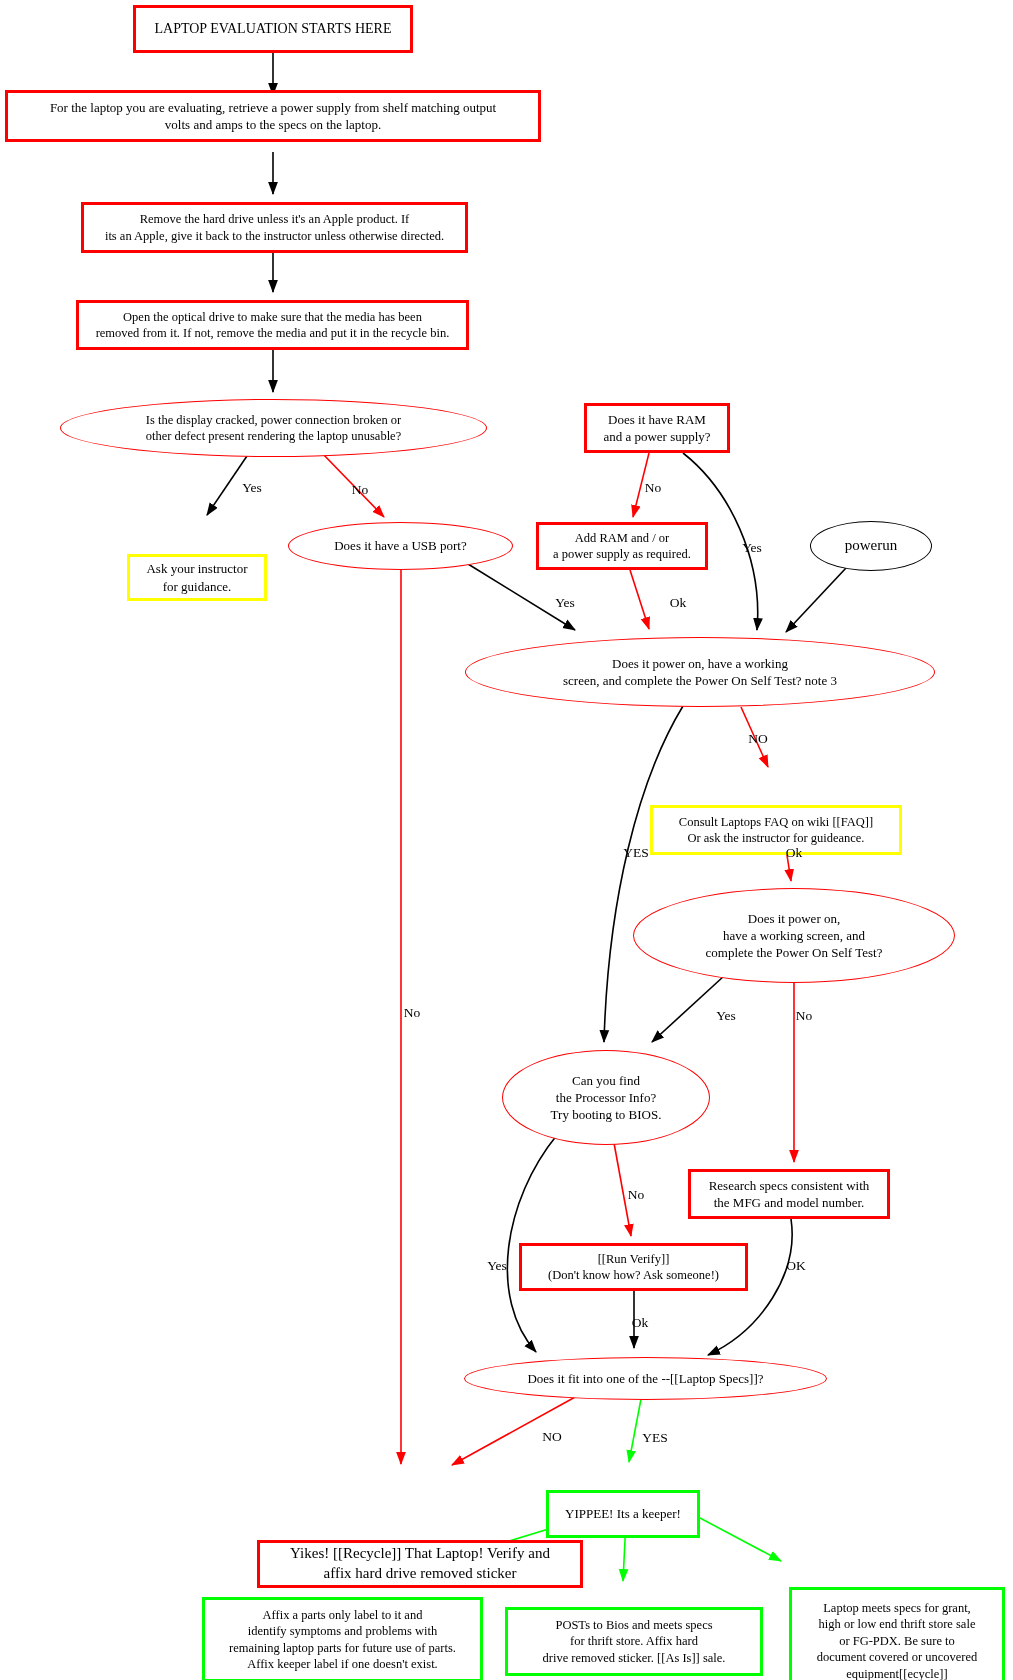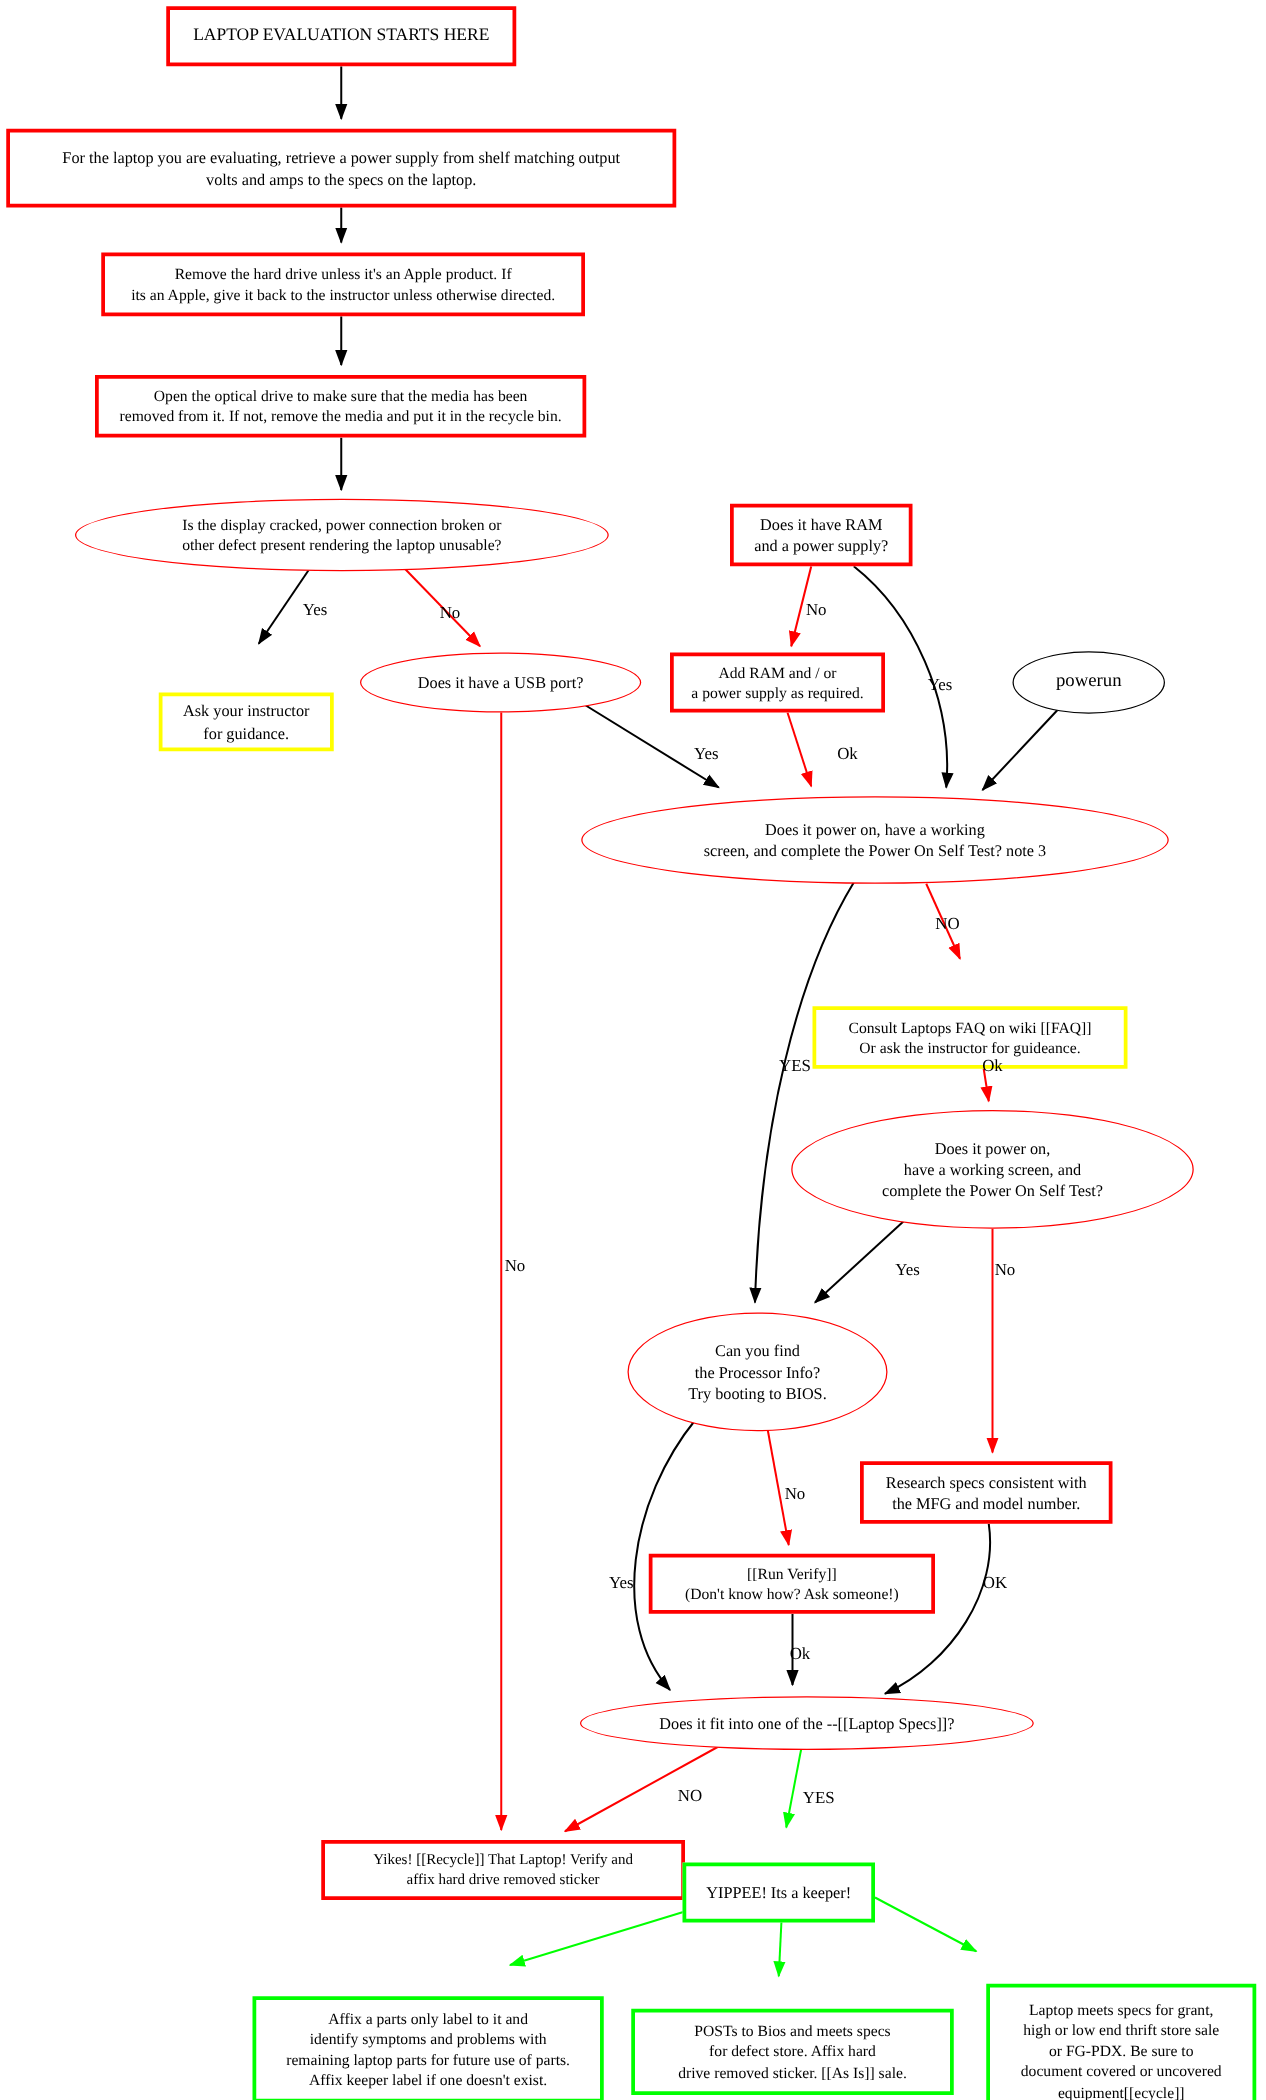--- a/index.html
+++ b/index.html
@@ -63,21 +63,21 @@
     <path class="edge red" marker-end="url(#mr)" d="M401,570 L401,1464"></path>
     <path class="edge red" marker-end="url(#mr)" d="M577,1396 L452,1465"></path>
     <path class="edge grn" marker-end="url(#mg)" d="M641,1399 L629,1462"></path>
     <path class="edge grn" marker-end="url(#mg)" d="M578,1520 L408,1572"></path>
     <path class="edge grn" marker-end="url(#mg)" d="M626,1520 L623,1581"></path>
     <path class="edge grn" marker-end="url(#mg)" d="M700,1518 L781,1561"></path>
   </svg>
 
   <div class="node box start-label" style="left:133px;top:5px;width:280px;height:48px">LAPTOP EVALUATION STARTS HERE</div>
 
-  <div class="node box" style="left:5px;top:103px;width:536px;height:63px">For the laptop you are evaluating, retrieve a power supply from shelf matching output
+  <div class="node box" style="left:5px;top:90px;width:536px;height:52px">For the laptop you are evaluating, retrieve a power supply from shelf matching output
 volts and amps to the specs on the laptop.</div>
 
   <div class="node box" style="left:81px;top:202px;width:387px;height:51px;font-size:12.5px">Remove the hard drive unless it's an Apple product. If
 its an Apple, give it back to the instructor unless otherwise directed.</div>
 
   <div class="node box" style="left:76px;top:300px;width:393px;height:50px;font-size:12.5px">Open the optical drive to make sure that the media has been
 removed from it. If not, remove the media and put it in the recycle bin.</div>
 
   <div class="node ellipse" style="left:60px;top:399px;width:427px;height:58px;font-size:12.5px">Is the display cracked, power connection broken or
 other defect present rendering the laptop unusable?</div>
@@ -110,32 +110,32 @@
 Try booting to BIOS.</div>
 
   <div class="node box" style="left:688px;top:1169px;width:202px;height:50px;font-size:13px">Research specs consistent with
 the MFG and model number.</div>
 
   <div class="node box" style="left:519px;top:1243px;width:229px;height:48px;font-size:12.5px">[[Run Verify]]
 (Don't know how?  Ask someone!)</div>
 
   <div class="node ellipse" style="left:464px;top:1357px;width:363px;height:43px">Does it fit into one of the --[[Laptop Specs]]?</div>
 
-  <div class="node box" style="left:257px;top:1472px;width:291px;height:48px;font-size:12px">Yikes! [[Recycle]] That Laptop! Verify and
+  <div class="node box" style="left:257px;top:1540px;width:326px;height:48px;font-size:15px">Yikes! [[Recycle]] That Laptop! Verify and
 affix hard drive removed sticker</div>
 
   <div class="node box b-green" style="left:546px;top:1472px;width:154px;height:48px">YIPPEE! Its a keeper!</div>
 
   <div class="node box b-green" style="left:202px;top:1579px;width:281px;height:85px;font-size:12.5px">Affix a parts only label to it and
 identify symptoms and problems with
 remaining laptop parts for future use of parts.
 Affix keeper label if one doesn't exist.</div>
 
   <div class="node box b-green" style="left:505px;top:1589px;width:258px;height:69px;font-size:12.5px">POSTs to Bios and meets specs
-for defect store. Affix hard
+for thrift store. Affix hard
 drive removed sticker. [[As Is]] sale.</div>
 
   <div class="node box b-green" style="left:789px;top:1569px;width:216px;height:108px;font-size:12.5px">Laptop meets specs for grant,
 high or low end thrift store sale
 or FG-PDX. Be sure to
 document covered or uncovered
 equipment[[ecycle]]</div>
 
   <div class="elabel" style="left:252px;top:488px">Yes</div>
   <div class="elabel" style="left:360px;top:490px">No</div>

